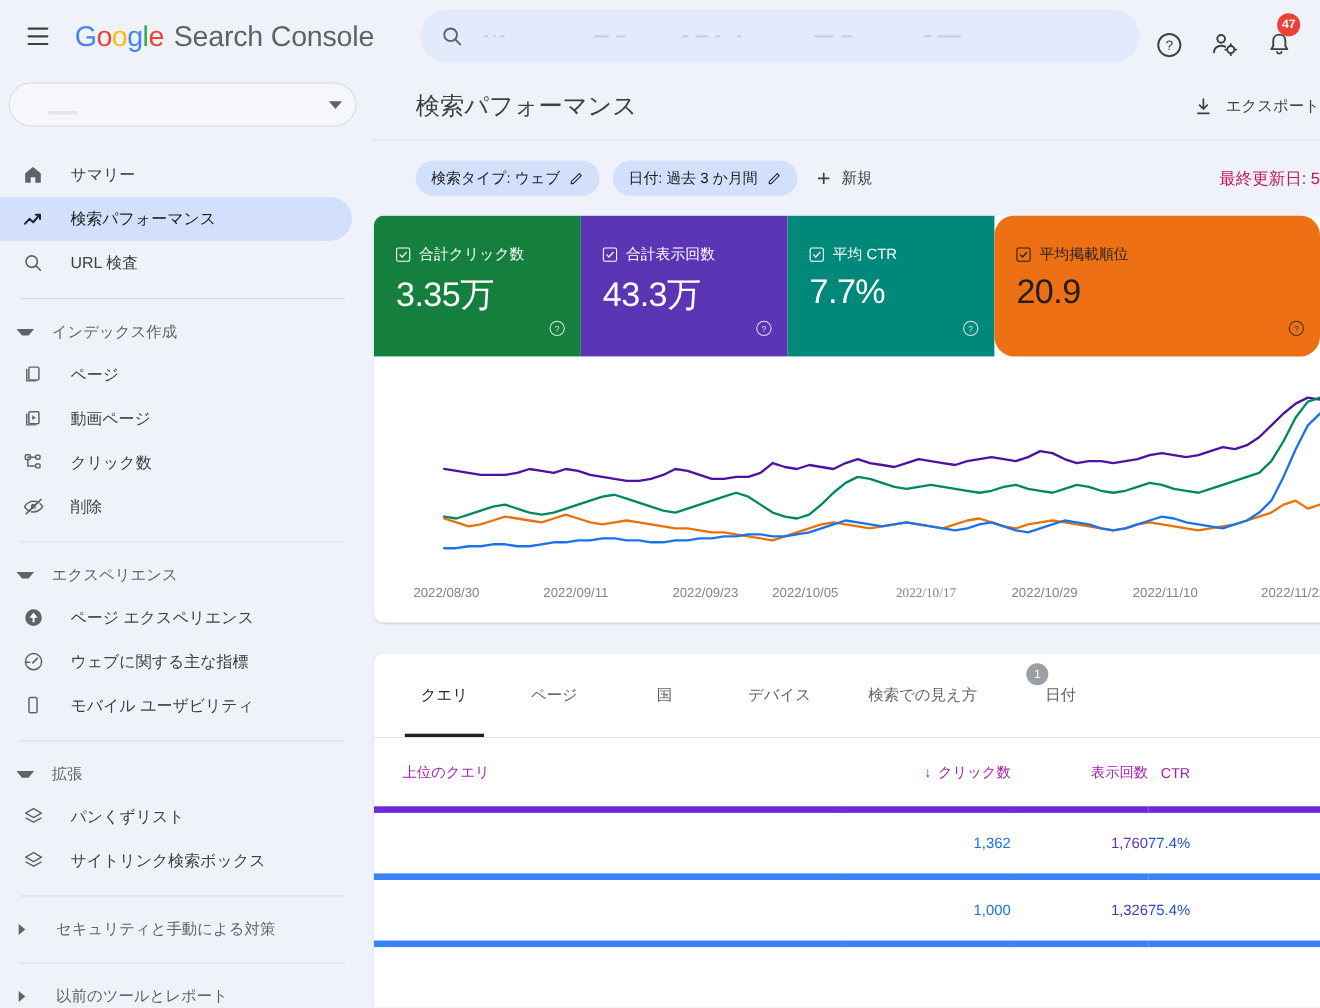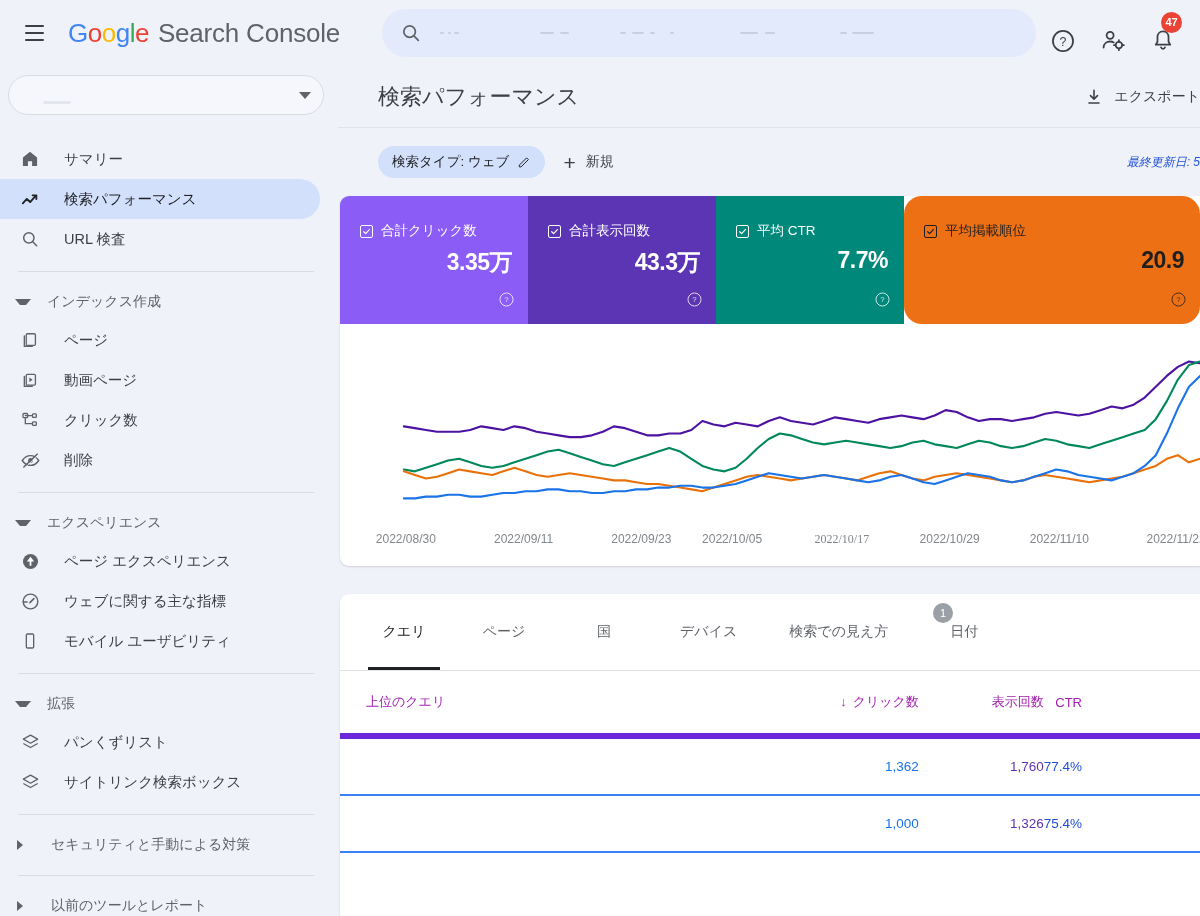--- a/index.html
+++ b/index.html
@@ -126,38 +126,38 @@
   .chip {
     height: 32px; background: #D2E0FC; border-radius: 16px;
     display: flex; align-items: center; gap: 8px;
     padding: 0 14px; font-size: 13.5px; color: #202124; cursor: pointer;
   }
   .chip-new {
     display: flex; align-items: center; gap: 10px;
     font-size: 14px; color: #3c4043; cursor: pointer; padding: 0 6px; height: 32px;
   }
   .plus { font-size: 21px; line-height: 1; color: #3c4043; font-weight: 300; }
-  .lastupd { margin-left: auto; font-size: 12px; color: #1d4ed8; white-space: nowrap; font-style: italic; }
+  .lastupd { margin-left: auto; font-size: 15px; color: #be185d; white-space: nowrap; }
 
   
   .panel {
     margin-left: 2px; margin-right: 0;
     background: #fff; border-radius: 9px 0 0 9px;
     box-shadow: 0 1px 2px rgba(60,64,67,.18);
     overflow: hidden;
   }
   .panel-perf { height: 370px; display: flex; flex-direction: column; }
   .cards { display: flex; height: 128px; flex: 0 0 128px; }
   .card {
     flex: 0 0 188px; position: relative;
     padding: 26px 16px 0 20px; cursor: pointer; color: #fff;
   }
   .card.c4 { flex: 1; border-radius: 18px; }
   .card .clabel { font-size: 13.5px; display: flex; align-items: center; gap: 8px; white-space: nowrap; }
-  .card .cval { font-size: 23px; margin-top: 7px; font-weight: 700; letter-spacing: -.5px; text-align: right; }
+  .card .cval { font-size: 31px; margin-top: 7px; font-weight: 400; letter-spacing: -.5px; }
   .card .qmark { position: absolute; right: 13px; bottom: 12px; opacity: .8; }
   .cbox { width: 13px; height: 13px; border: 1.6px solid currentColor; border-radius: 2px; display:inline-flex; align-items:center; justify-content:center; flex:0 0 13px;}
 
   .chartbox { flex: 1; position: relative; }
   .chartsvg { display: block; width: 100%; height: 100%; }
 
   .annot {
     position: absolute; left: 595px; top: 537px;
     width: 20px; height: 20px; border-radius: 50%;
     background: #9AA0A6; color: #fff; font-size: 11px;
@@ -184,21 +184,21 @@
   .tabs-underline { height: 1px; background: #E0E2E8; }
 
   table { width: 100%; border-collapse: collapse; }
   thead th {
     font-weight: 400; font-size: 13px; color: #a21caf;
     padding: 22px 0 22px 0; text-align: right; border-bottom: 6px solid #6d28d9;
   }
   thead th.q { text-align: left; padding-left: 26px; }
   tbody td {
     font-size: 13.5px; padding: 20px 0; text-align: right;
-    border-bottom: 2px solid #3b82f6;
+    border-bottom: 6px solid #3b82f6;
   }
   tbody td.q { text-align: left; padding-left: 26px; }
   .c-clicks { color: #1A73E8; }
   .c-impr { color: #5E35B1; }
   .c-ctr { color: #1d4ed8; }
   .col-q { width: 52%; }
   .col-clicks { width: 18%; }
   .col-impr { width: 15%; }
   .col-ctr { width: 15%; padding-right: 118px; }
   .sortarrow { margin-right: 6px; }
@@ -450,30 +450,36 @@
       </div>
       <div class="sep"></div>
 
       <div class="filters">
         <div class="chip">
           <span>検索タイプ: ウェブ</span>
           <svg width="14" height="14" viewBox="0 0 24 24">
             <path d="M4 17.4 16.5 4.9l3 3L7 20.4H4z" fill="none" stroke="#202124" stroke-width="1.7" stroke-linejoin="round"></path>
           </svg>
         </div>
+        <div class="chip">
+          <span>日付: 過去 3 か月間</span>
+          <svg width="14" height="14" viewBox="0 0 24 24">
+            <path d="M4 17.4 16.5 4.9l3 3L7 20.4H4z" fill="none" stroke="#202124" stroke-width="1.7" stroke-linejoin="round"></path>
+          </svg>
+        </div>
         <div class="chip-new">
           <span class="plus">+</span>
           <span>新規</span>
         </div>
         <div class="lastupd">最終更新日: 5</div>
       </div>
 
       <section class="panel panel-perf">
         <div class="cards">
-          <div class="card" style="background:#8b5cf6">
+          <div class="card" style="background:#15803d">
             <div class="clabel">
               <span class="cbox">
                 <svg width="9" height="9" viewBox="0 0 24 24">
                     <path d="M4.5 12.6 9.6 17.6 19.6 6.8" fill="none" stroke="#fff" stroke-width="3.2" stroke-linecap="round" stroke-linejoin="round"></path>
                   </svg>
               </span>
               <span>合計クリック数</span>
             </div>
             <div class="cval">3.35万</div>
             <span class="qmark">

